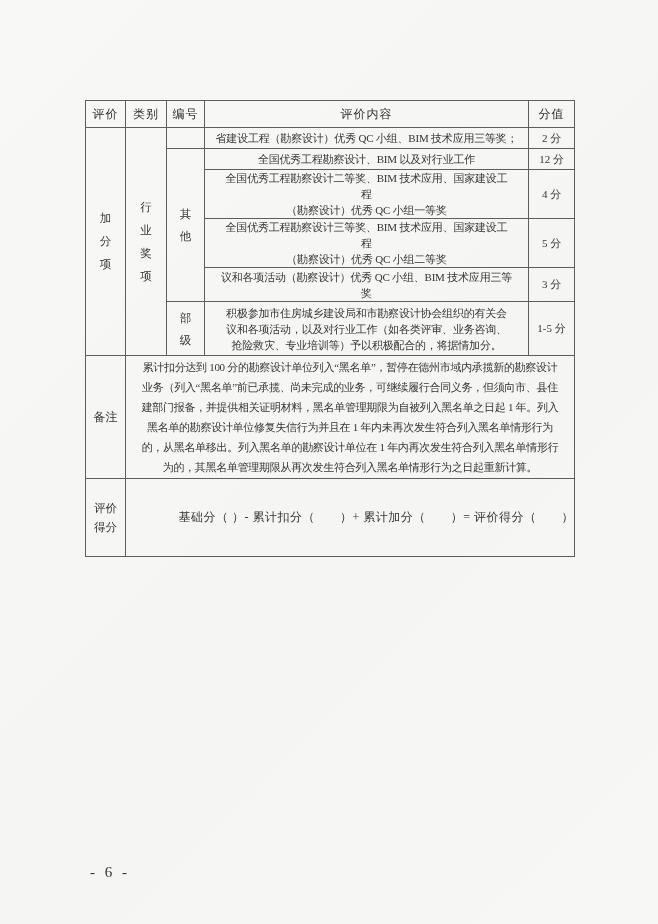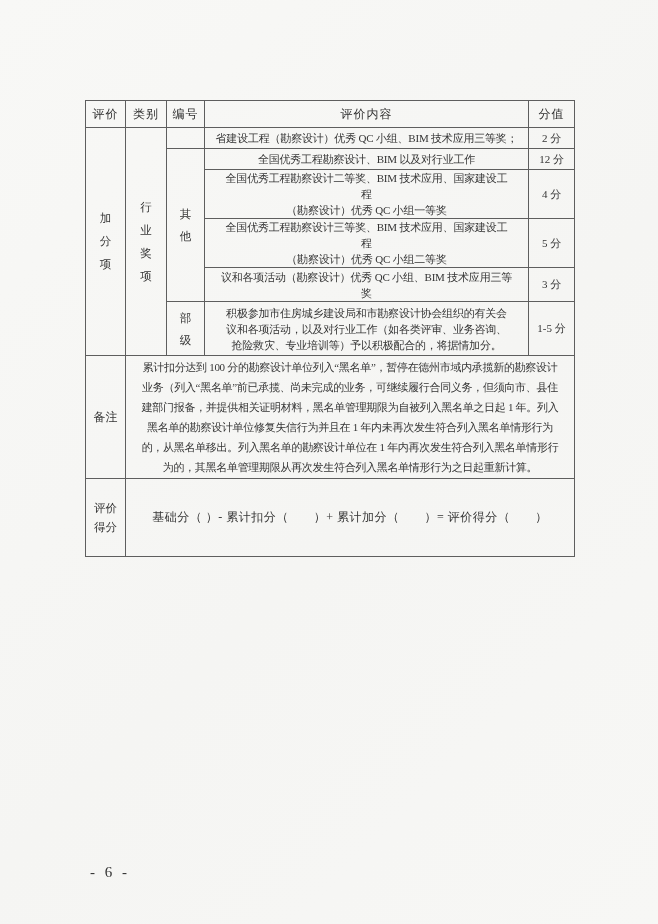--- a/index.html
+++ b/index.html
@@ -84,21 +84,21 @@
     letter-spacing: -0.3px;
     font-size: 11px;
   }
   .score-label {
     text-align: center;
     white-space: pre-line;
     line-height: 19px;
     font-size: 11.5px;
   }
   .formula-cell {
-    text-align: center;
+    text-align: right;
     padding-left: 28px;
     font-size: 12px;
     letter-spacing: 0.5px;
     margin-top: 45px;
   }
   .row-h1 { height: 21px; }
   .row-h2 { height: 21px; }
   .row-h3 { height: 49px; }
   .row-h4 { height: 47px; }
   .row-h5 { height: 34px; }

